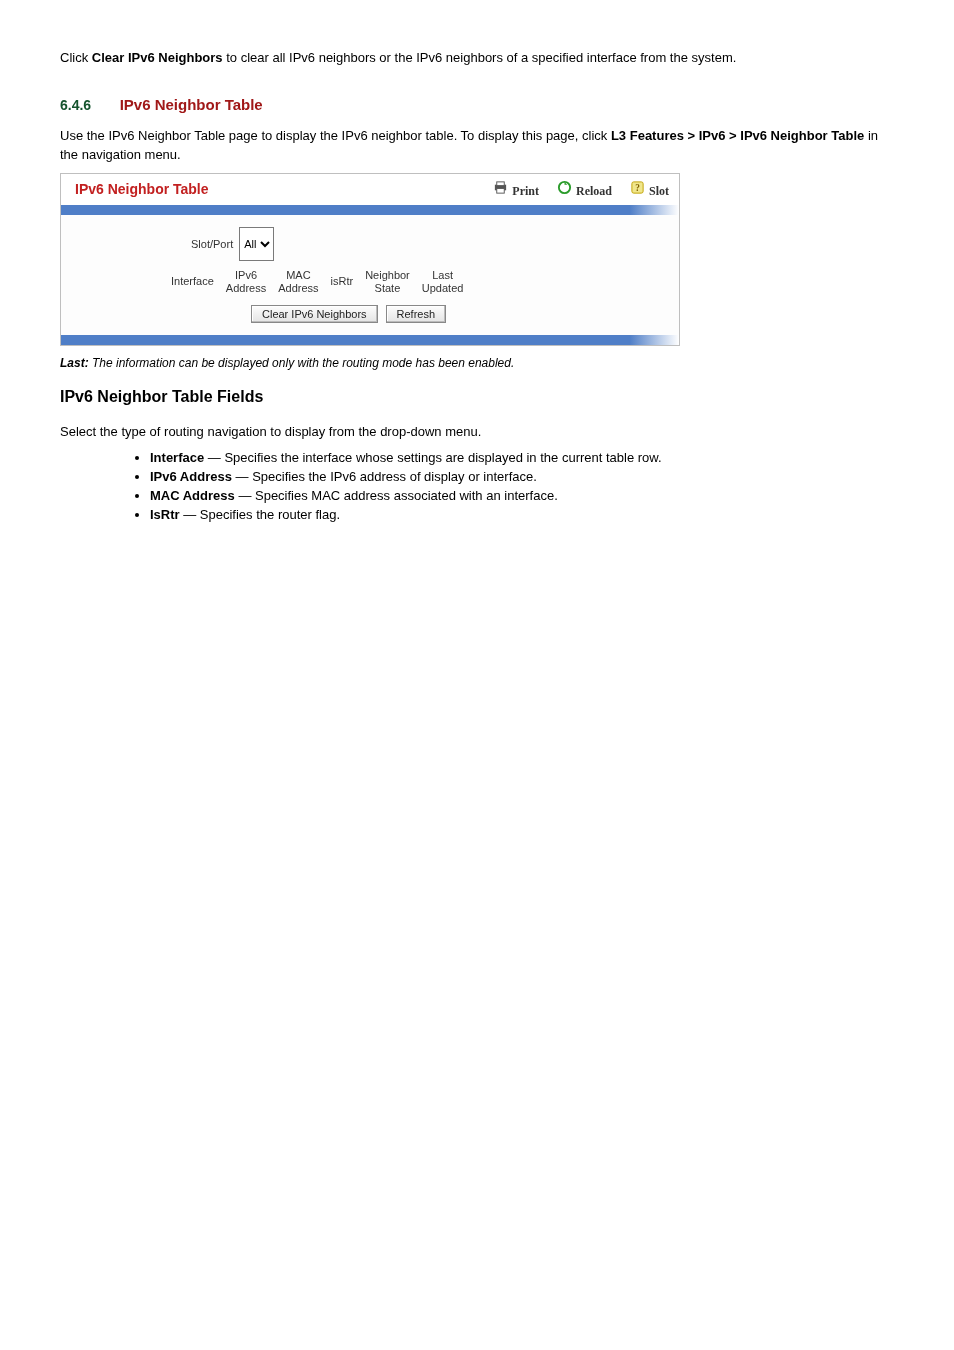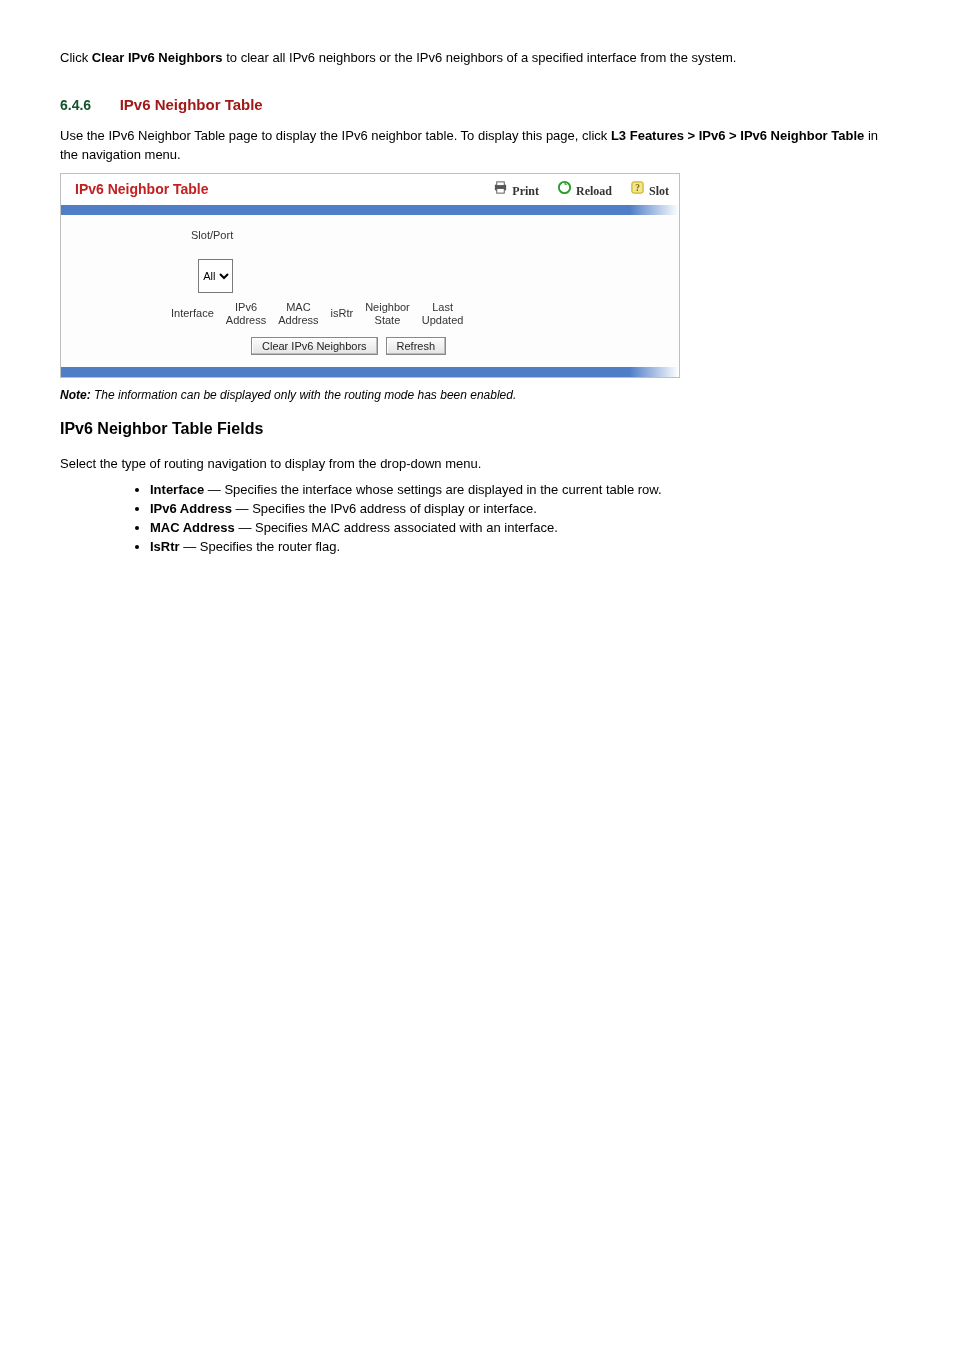--- a/index.html
+++ b/index.html
@@ -99,28 +99,27 @@
     height: 10px;
     background: linear-gradient(to right, #4f7ec7 0%, #4f7ec7 92%, #ffffff 100%);
   }
   .panel-body {
     background: #fdfdfd;
     padding: 12px 10px 12px 10px;
     text-align: center;
   }
   .filter-row {
     display: inline-flex;
-    align-items: flex-end;
-    gap: 18px;
+    align-items: center;
+    gap: 6px;
     font-family: Verdana, Arial, sans-serif;
     font-size: 11px;
     color: #333;
     margin-bottom: 8px;
     margin-left: 120px;
-    flex-direction: column;
   }
   .filter-row select {
     font-size: 11px;
     font-family: Arial, sans-serif;
     height: 34px;
     background: #fff;
     border: 1px solid #7a7a7a;
   }
   .tbl {
     display: inline-flex;
@@ -241,21 +240,21 @@
           <button class="winbtn">Clear IPv6 Neighbors</button>
           <button class="winbtn">Refresh</button>
         </div>
       </div>
     </div>
 
     <div class="bar-blue"></div>
   </div>
 
   <p class="figure-note">
-    <span class="bold">Note: </span><span>The information can be displayed only with the routing mode has been enabled.</span>
+    <span class="bold">Last: </span><span>The information can be displayed only with the routing mode has been enabled.</span>
   </p>
 
   <p class="subhead">IPv6 Neighbor Table Fields</p>
   <p class="doc-text">Select the type of routing navigation to display from the drop-down menu.</p>
 
   <ul class="bullets">
     <li>
       <span class="bold">Interface</span><span> —  Specifies the interface whose settings are displayed in the current table row.</span>
     </li>
     <li>

